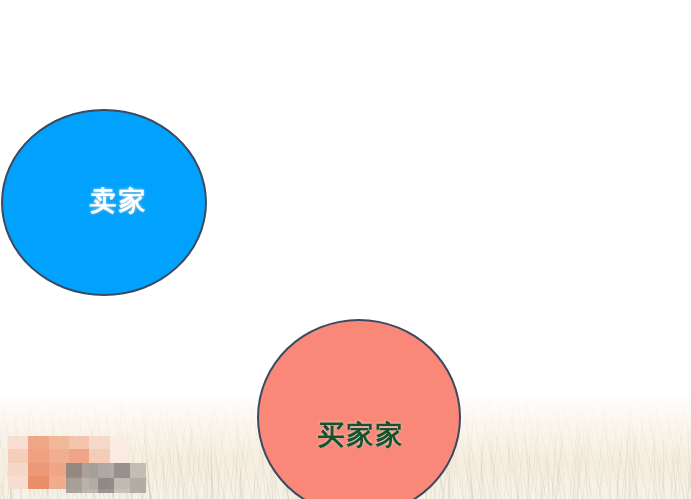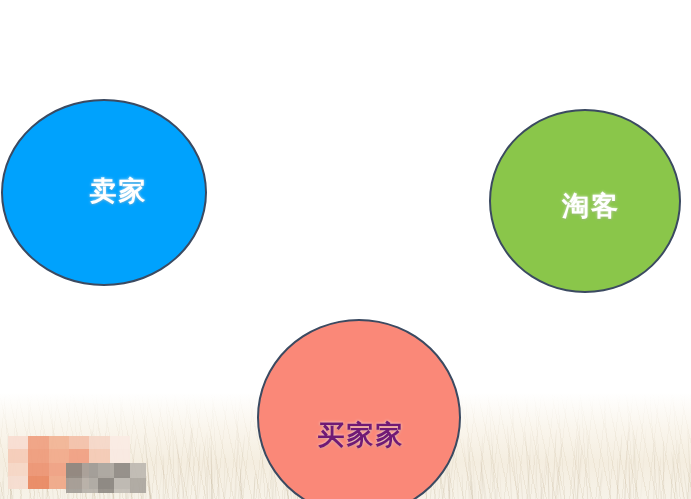--- a/index.html
+++ b/index.html
@@ -116,21 +116,21 @@
     font-size: 27px;
     letter-spacing: 2px;
     white-space: nowrap;
     text-shadow:
       0 0 3px rgba(255,255,255,0.75),
       0 1px 2px rgba(0,0,0,0.18);
   }
 
   .node-seller {
     left: 1px;
-    top: 99px;
+    top: 109px;
     width: 206px;
     height: 187px;
     padding-left: 13px;
   }
   .node-seller .node-label {
     transform: translate(8px, -2px);
   }
 
   .node-promoter {
     left: 489px;
@@ -419,26 +419,23 @@
         <div class="bg-blade" style="left: 225.599px; height: 33.1329px; opacity: 0.27; transform: rotate(7.2deg);"></div>
         <div class="bg-blade" style="left: 271.625px; height: 41.8462px; opacity: 0.2; transform: rotate(-1.4deg);"></div>
       </div>
   </div>
 
 
   <div class="node node-seller" style="background: rgb(0, 162, 253); border-color: rgb(59, 74, 97);">
     <span class="node-label" style="color: rgb(255, 255, 255);">卖家</span>
   </div>
 
-  <div class="node node-promoter" style="background: rgb(138, 198, 74); border-color: rgb(59, 74, 97);">
-    <span class="node-label" style="color: rgb(255, 255, 255);">淘客</span>
-  </div>
 
   <div class="node node-buyer" style="background: rgb(250, 136, 120); border-color: rgb(59, 74, 97);">
-    <span class="node-label" style="color: #701a75; text-align: right;">买家家</span>
+    <span class="node-label" style="color: #14532d; text-align: right;">买家家</span>
   </div>
 
   <div class="mosaic" id="mosaic">
       <i style="background: rgb(249, 222, 210);"></i>
       <i style="background: rgb(240, 162, 131);"></i>
       <i style="background: rgb(242, 181, 150);"></i>
       <i style="background: rgb(244, 194, 171);"></i>
       <i style="background: rgb(246, 216, 201);"></i>
       <i style="background: rgb(251, 236, 228);"></i>
       <i style="background: rgb(246, 205, 185);"></i>

